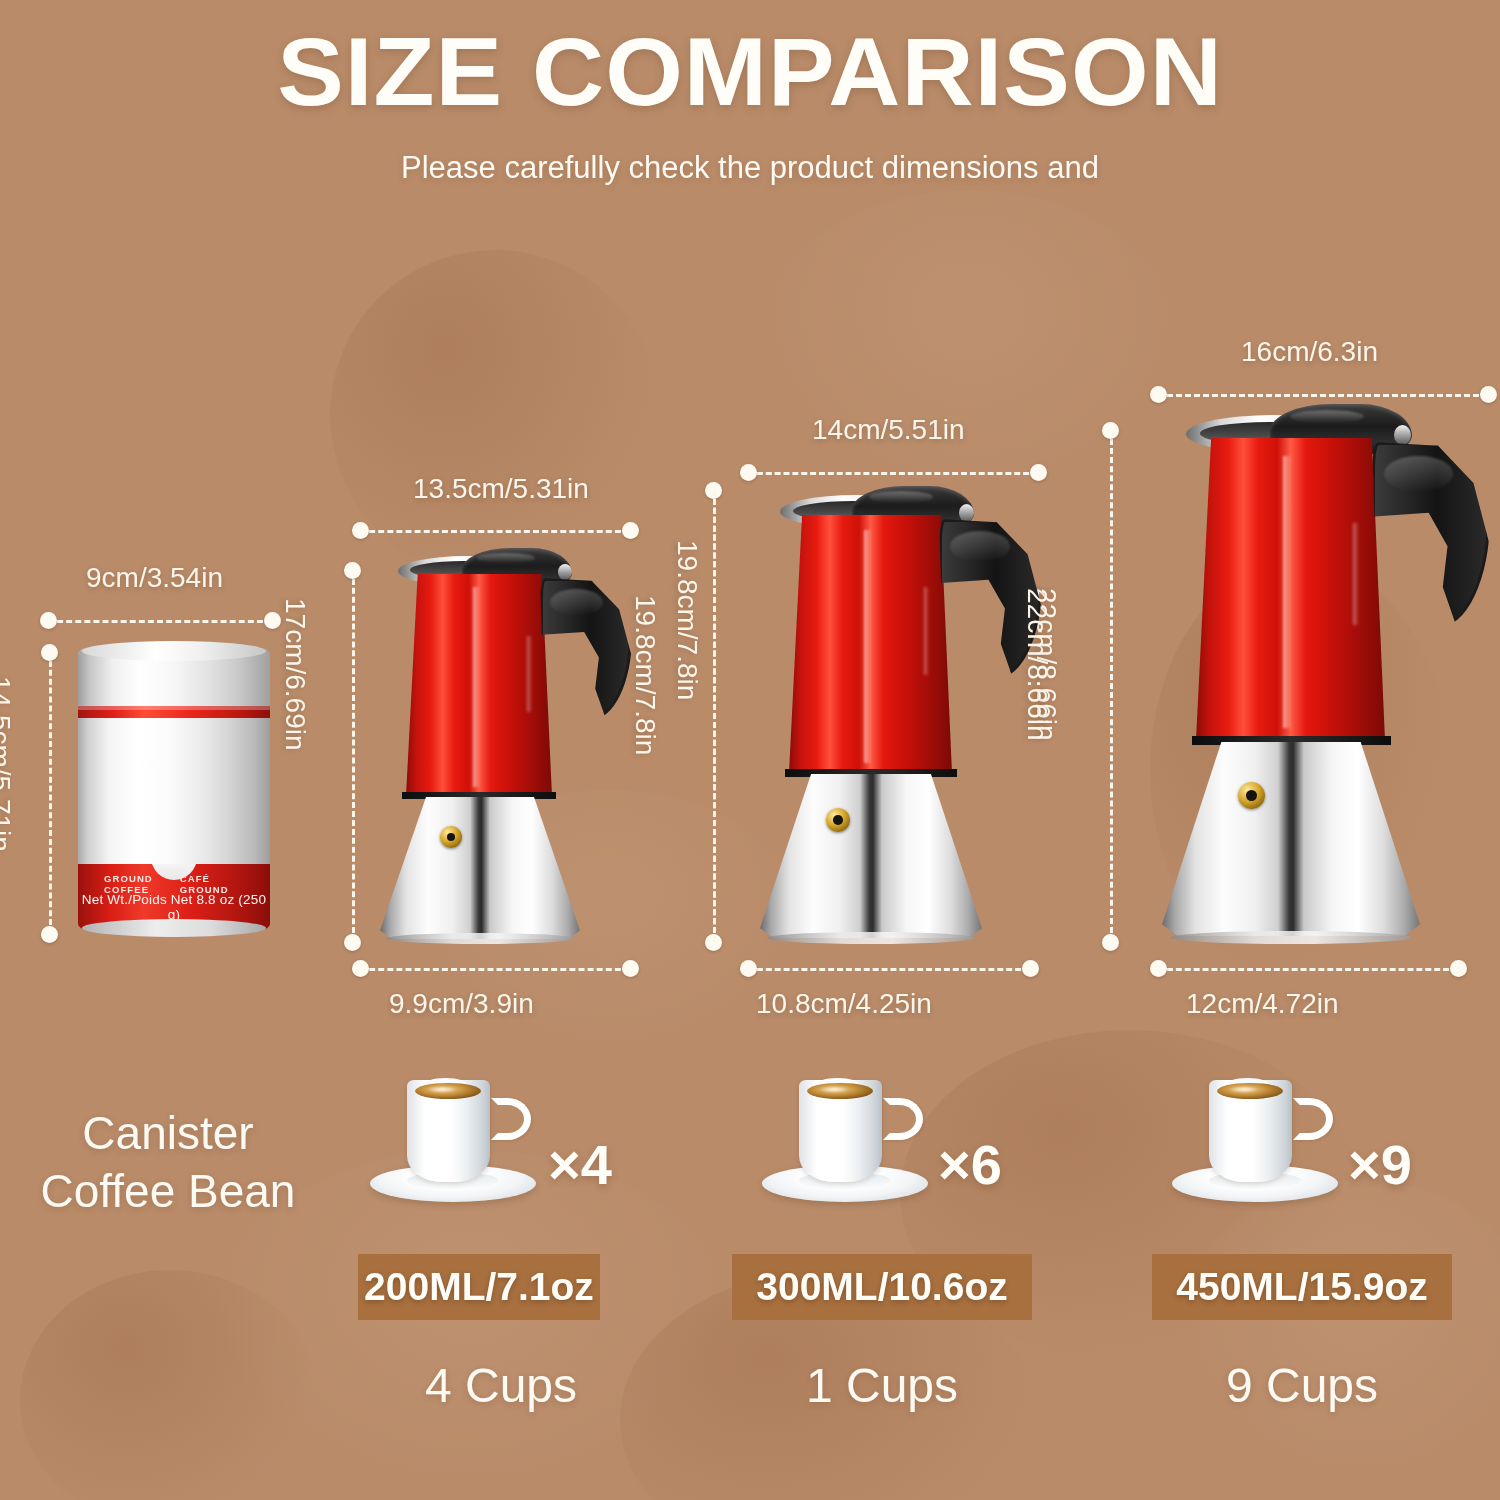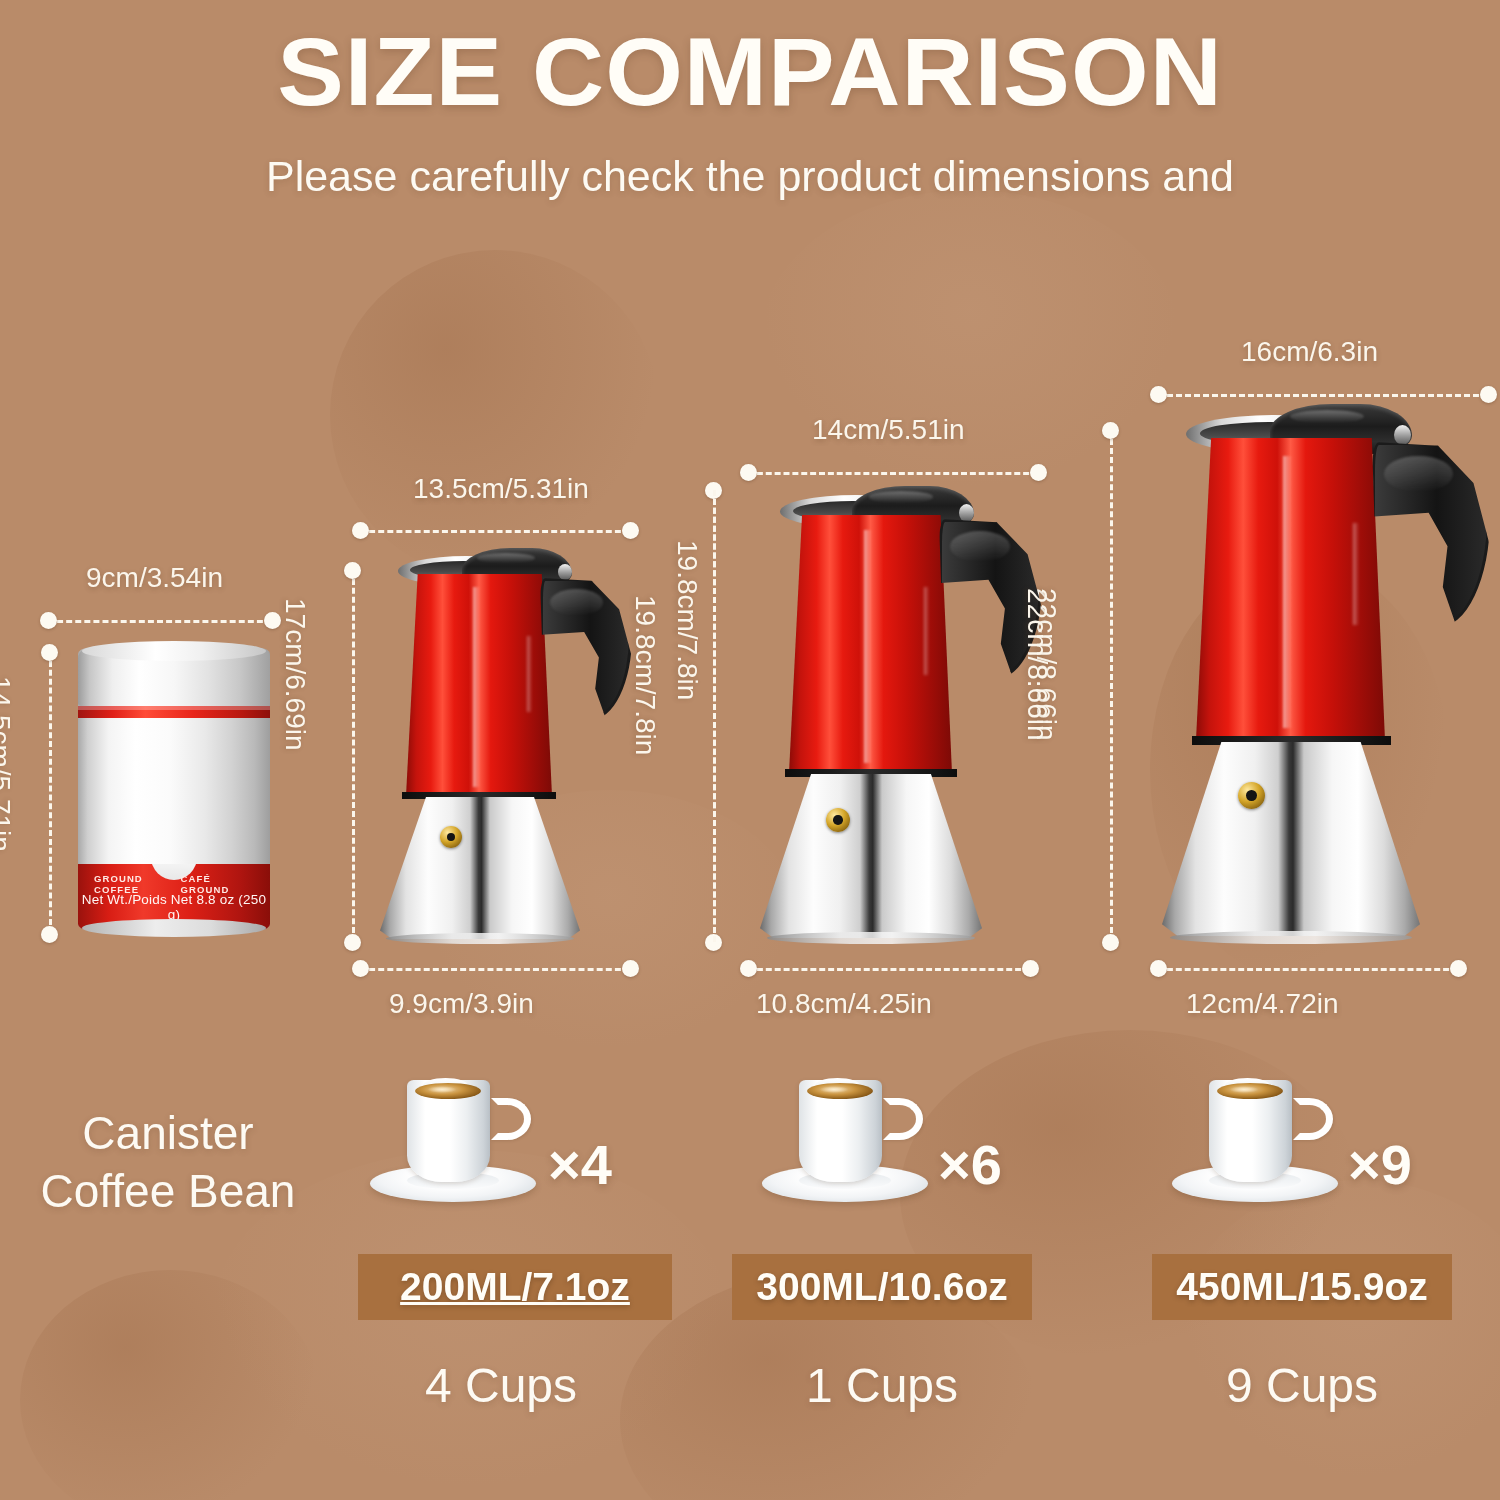--- a/index.html
+++ b/index.html
@@ -24,21 +24,21 @@
 
   
   .header { position:absolute; top:0; left:0; width:1500px; text-align:center; }
   .title {
     font-size:96px; font-weight:bold; color:#fffdf7;
     letter-spacing:1px; line-height:1; padding-top:24px;
     transform:scaleX(1.04); transform-origin:center;
     text-shadow:0 3px 8px rgba(90,55,30,.25);
   }
   .subtitle {
-    font-size:43px; color:#fdfaf3; line-height:1.32;
+    font-size:31px; color:#fdfaf3; line-height:1.32;
     padding-top:28px; font-weight:400;
     text-shadow:0 2px 6px rgba(90,55,30,.20);
   }
 
   
   .dim {
     position:absolute; color:#fbf6ec; font-size:28px;
     white-space:nowrap; letter-spacing:0px;
     text-shadow:0 2px 5px rgba(90,55,30,.30);
   }
@@ -93,21 +93,21 @@
     overflow:hidden;
   }
   .can-label .notch {
     position:absolute; left:50%; top:-14px; width:46px; height:30px;
     margin-left:-23px; border-radius:0 0 40px 40px;
     background:linear-gradient(to bottom,#fdfdfd,#e8e8e8);
   }
   .can-l1 {
     position:absolute; top:9px; left:0; right:0;
     display:flex; justify-content:space-between;
-    padding:0 16px; font-size:9.5px; color:#ffe9e5;
+    padding:0 26px; font-size:9.5px; color:#ffe9e5;
     letter-spacing:1.1px; font-weight:600;
   }
   .can-l2 {
     position:absolute; top:28px; left:0; right:0; text-align:center;
     font-size:13.5px; color:#fff6f4; letter-spacing:.2px;
   }
   .can-bottom {
     position:absolute; left:4px; right:4px; bottom:-7px; height:18px;
     border-radius:50%;
     background:linear-gradient(to right,#b4b4b4,#ededed 40%,#dcdcdc 70%,#a8a8a8);
@@ -376,21 +376,21 @@
         <div class="saucer-in"></div>
       </div>
     <div class="cup">
         <div class="cup-rim"></div>
       </div>
     <div class="crema" style="position:absolute; left:27%; top:4%; width:40%; height:13%;"></div>
     <div class="handle"></div>
   </div>
   <div class="mult" style="left:548px; top:1132px;">×4</div>
 
-  <div class="badge" style="left:358px; top:1254px; width:314px; height:66px;text-decoration:underline;">200ML/7.1oz</div>
+  <div class="badge" style="left:358px; top:1254px; width:242px; height:66px;">200ML/7.1oz</div>
 
   <div class="cupslabel" style="left:351px; top:1358px; width:300px;">4 Cups</div>
 </div>
 
 <div>
 
   <div class="dim" style="left:812px; top:414px;">14cm/5.51in</div>
   <div class="hline" style="left:748px; top:472px; width:290px;"></div>
   <div class="cap" style="left:740px; top:464px;"></div>
   <div class="cap" style="left:1030px; top:464px;"></div>

